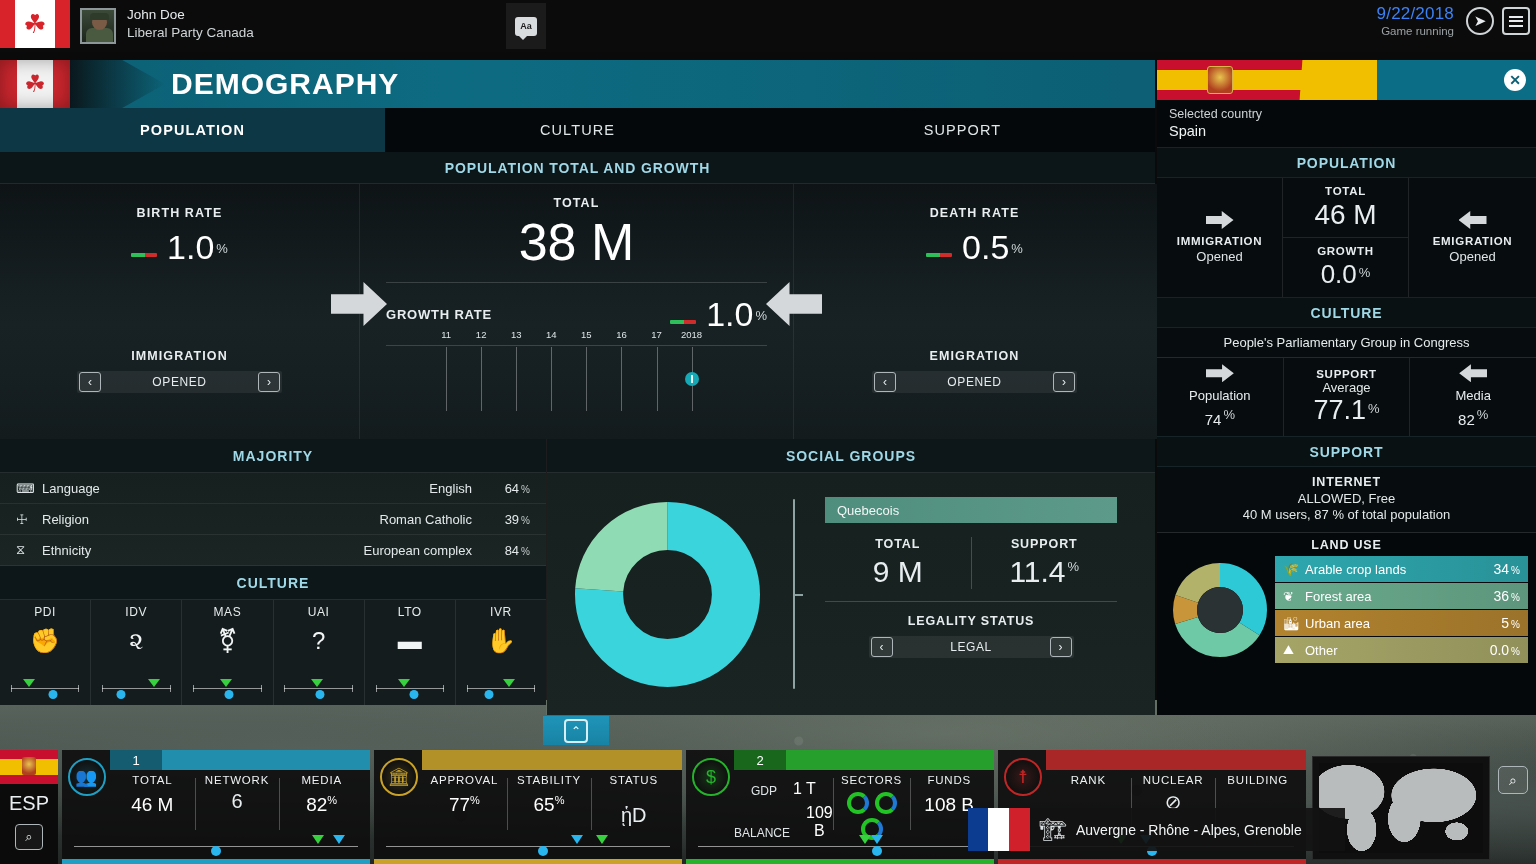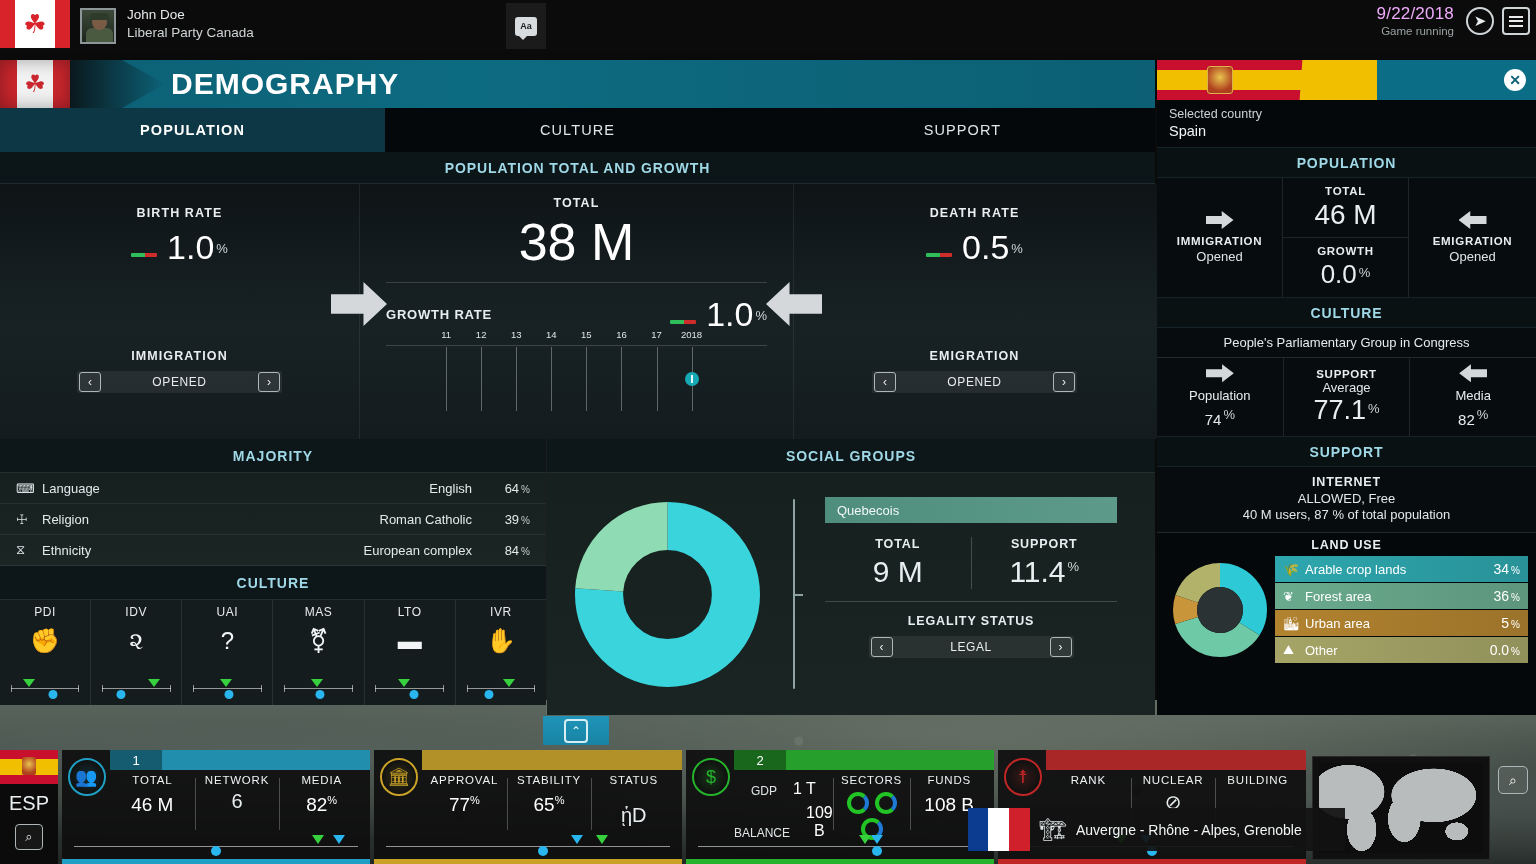--- a/index.html
+++ b/index.html
@@ -69,21 +69,21 @@
   .lang-bubble{
     width:22px;height:19px;background:#d9dcde;border-radius:3px;position:relative;
     display:flex;align-items:center;justify-content:center;
     color:#1b1b1b;font-size:9px;font-weight:bold;
   }
   .lang-bubble:after{
     content:"";position:absolute;left:4px;bottom:-4px;border:4px solid transparent;
     border-top-color:#d9dcde;border-bottom:0;
   }
   .date-block{ position:absolute; right:82px; top:4px; text-align:right; }
-  .date-main{ font-size:17px; color:#f0abfc; letter-spacing:.2px; }
+  .date-main{ font-size:17px; color:#3b82f6; letter-spacing:.2px; }
   .date-sub{ font-size:11.5px; color:#9aa0a3; margin-top:1px;}
   .round-btn{
     position:absolute; top:7px; width:28px; height:28px; border-radius:50%;
     border:2px solid #cfd4d6; background:#0b0b0b;
     display:flex;align-items:center;justify-content:center; color:#e9ecee; font-size:15px;
   }
   .btn-play{ right:42px; }
   .btn-menu{ right:6px; border-radius:4px; border:2px solid #cfd4d6; }
   .menu-lines{width:14px;height:11px;display:flex;flex-direction:column;justify-content:space-between;}
   .menu-lines i{display:block;height:2px;background:#e9ecee;}
@@ -191,21 +191,21 @@
   .maj-row{
     display:flex; align-items:center; height:31px; padding:0 16px;
     border-bottom:1px solid rgba(255,255,255,.07); font-size:13px; color:#e3e9ea;
   }
   .maj-icon{ width:26px; display:flex; align-items:center; color:#dfe5e7; font-size:13px; }
   .maj-name{ flex:none; width:120px; }
   .maj-val{ flex:1; text-align:right; padding-right:12px; }
   .maj-pct{ width:46px; text-align:right; }
   .maj-pct .u{font-size:10px;color:#c3caca;margin-left:2px;}
 
-  .culture-grid{ display:flex; height:105px; background:#141c1d;justify-content:flex-end; }
+  .culture-grid{ display:flex; height:105px; background:#141c1d; }
   .cul-cell{
     flex:1; position:relative; border-right:1px solid rgba(255,255,255,.09);
     display:flex; flex-direction:column; align-items:center; padding-top:5px;
   }
   .cul-cell:last-child{border-right:none;}
   .cul-name{ font-size:12px; color:#e6ebec; letter-spacing:.6px;}
   .cul-glyph{ height:44px; display:flex; align-items:center; justify-content:center;
     color:#f2f5f6; font-size:24px; }
   .cul-track{ position:absolute; left:12%; right:12%; bottom:16px; height:1px; background:rgba(255,255,255,.55);}
   .cul-track:before,.cul-track:after{
@@ -560,29 +560,29 @@
               <div class="cul-dot" style="left:59.12%"></div>
             </div>
             <div class="cul-cell">
               <div class="cul-name">IDV</div>
               <div class="cul-glyph">૨</div>
               <div class="cul-track"></div>
               <div class="cul-tri" style="left:69.75999999999999%"></div>
               <div class="cul-dot" style="left:33.28%"></div>
             </div>
             <div class="cul-cell">
-              <div class="cul-name">UAI</div>
-              <div class="cul-glyph">?</div>
+              <div class="cul-name">MAS</div>
+              <div class="cul-glyph">⚧</div>
               <div class="cul-track"></div>
               <div class="cul-tri" style="left:48.48%"></div>
               <div class="cul-dot" style="left:51.52%"></div>
             </div>
             <div class="cul-cell">
-              <div class="cul-name">MAS</div>
-              <div class="cul-glyph">⚧</div>
+              <div class="cul-name">UAI</div>
+              <div class="cul-glyph">?</div>
               <div class="cul-track"></div>
               <div class="cul-tri" style="left:48.48%"></div>
               <div class="cul-dot" style="left:51.52%"></div>
             </div>
             <div class="cul-cell">
               <div class="cul-name">LTO</div>
               <div class="cul-glyph">▬</div>
               <div class="cul-track"></div>
               <div class="cul-tri" style="left:43.92%"></div>
               <div class="cul-dot" style="left:54.56%"></div>

